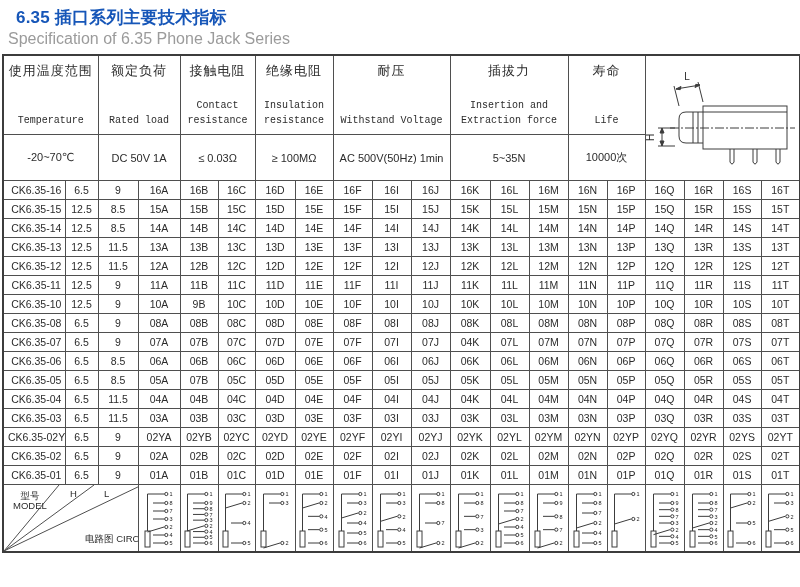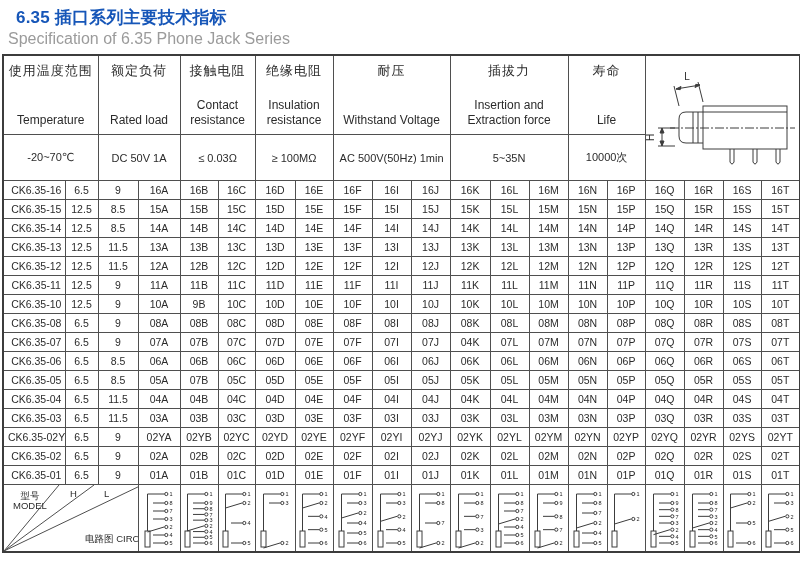--- a/index.html
+++ b/index.html
@@ -25,21 +25,21 @@
   }
   tr.hdr-row{height:76px;padding-left:28px;}
   tr.val-row{height:46px;}
   tr.data-row{height:19px;}
   tr.circuit-row{height:66px;}
   .hdr{
     display:flex;flex-direction:column;justify-content:space-between;
     height:66px;padding:6px 2px 6px;white-space:normal;
   }
   .hdr .zh{font-size:13px;letter-spacing:1px;}
-  .hdr .en{font-size:12px;line-height:15px;}
+  .hdr .en{font-size:10px;line-height:15px;font-family:Liberation Mono, monospace;}
   .val-row td{font-size:11px;white-space:nowrap;}
   .data-row td{font-size:10.5px;white-space:nowrap;}
   .data-row td.model{ text-align:center;padding-left:4px; }
   td.diag-cell{position:relative;padding:0;}
   .diag-wrap{position:relative;width:100%;height:66px;padding-left:20px;}
   .diag-wrap svg{position:absolute;left:0;top:0;}
   .diag-label{position:absolute;font-size:9.5px;color:#2b2b2b;line-height:10px;}
   .lbl-model{left:9px;top:6px;text-align:center;}
   .lbl-h{left:66px;top:4px;}
   .lbl-l{left:100px;top:4px;}

